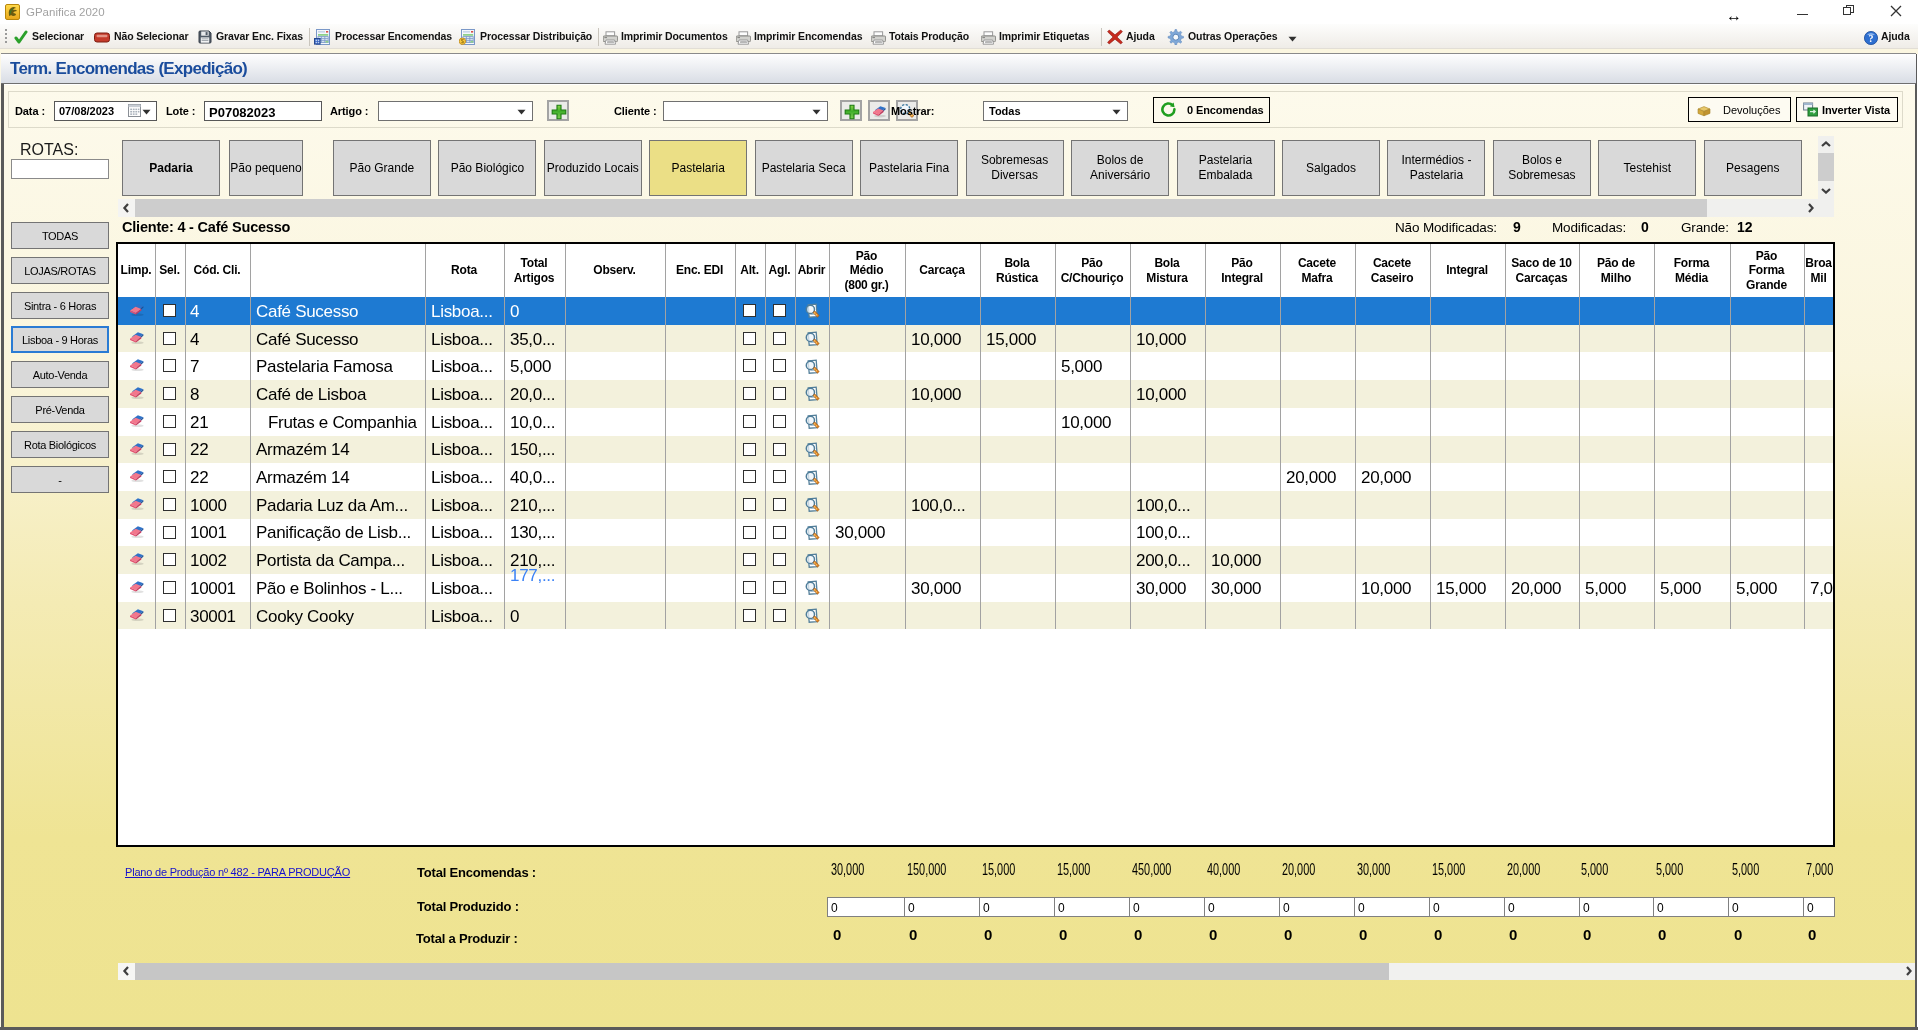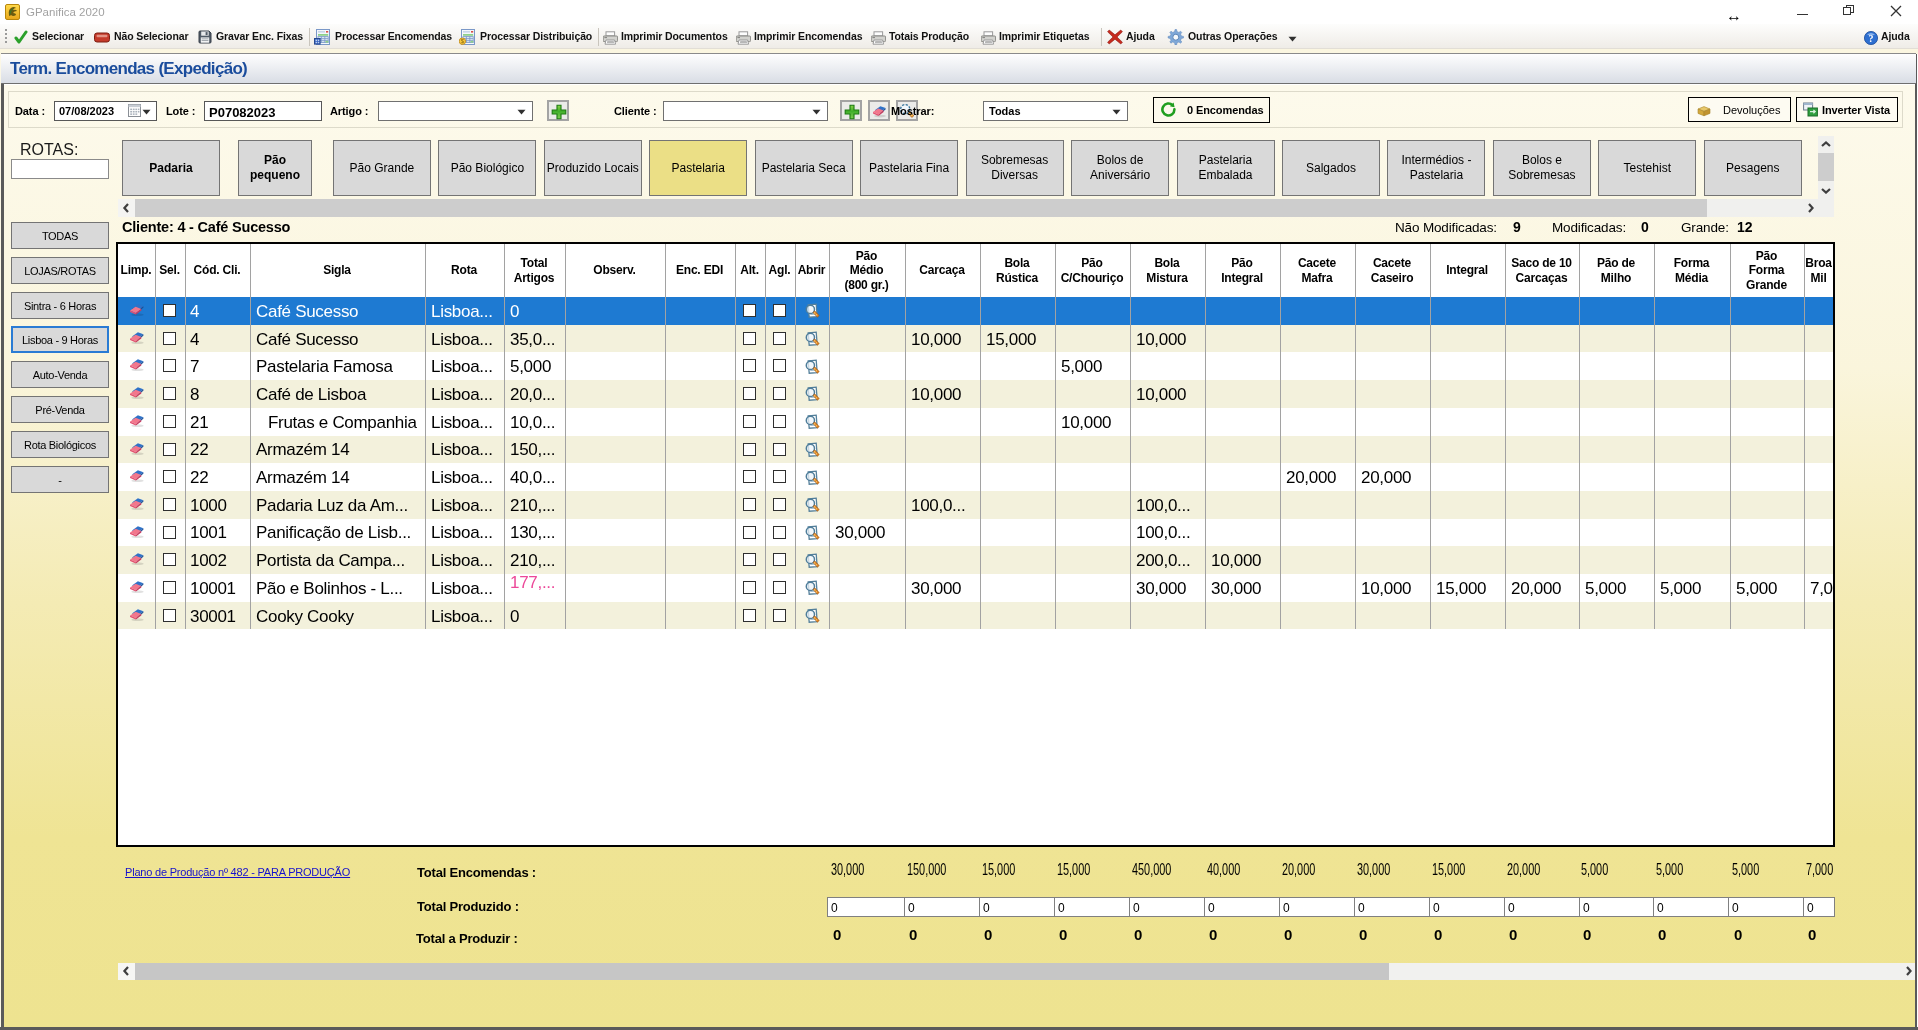--- a/index.html
+++ b/index.html
@@ -310,21 +310,21 @@
       <rect x="0.6" y="1" width="9" height="7" fill="#EFF3F7" stroke="#6A7A8A"></rect>
       <rect x="0.6" y="1" width="9" height="2" fill="#9FB6CC"></rect>
       <rect x="5" y="6" width="9.4" height="8" fill="#2F9E3F" stroke="#1C6E28"></rect>
       <path d="M7 9.6 L12 9.6 M10.4 8 L12.2 9.6 L10.4 11.2" stroke="#D8F0DC" stroke-width="1.2" fill="none"></path>
     </svg>
   </div>
 <div class="abs lbl" style="left:1822px;top:104px">Inverter Vista</div>
 <div class="abs" style="left:20px;top:141px;font-size:16px;color:#1A1A1A">ROTAS:</div>
 <div class="abs" style="left:11px;top:159px;width:98px;height:20px;background:#FFF;border:1px solid #8A8A8A"></div>
 <div class="tab" style="left:122.0px;top:140px;width:98px;height:56px;font-weight:700;">Padaria</div>
-<div class="tab" style="left:238px;top:140px;width:74px;height:56px;font-weight:bold;">Pão pequeno</div>
+<div class="tab" style="left:229px;top:140px;width:74px;height:56px;">Pão pequeno</div>
 <div class="tab" style="left:332.9px;top:140px;width:98px;height:56px;">Pão Grande</div>
 <div class="tab" style="left:438.4px;top:140px;width:98px;height:56px;">Pão Biológico</div>
 <div class="tab" style="left:543.8px;top:140px;width:98px;height:56px;">Produzido Locais</div>
 <div class="tab" style="left:649.2px;top:140px;width:98px;height:56px;background:#EBDF86;">Pastelaria</div>
 <div class="tab" style="left:754.7px;top:140px;width:98px;height:56px;">Pastelaria Seca</div>
 <div class="tab" style="left:860.1px;top:140px;width:98px;height:56px;">Pastelaria Fina</div>
 <div class="tab" style="left:965.6px;top:140px;width:98px;height:56px;">Sobremesas Diversas</div>
 <div class="tab" style="left:1071.1px;top:140px;width:98px;height:56px;">Bolos de Aniversário</div>
 <div class="tab" style="left:1176.5px;top:140px;width:98px;height:56px;">Pastelaria Embalada</div>
 <div class="tab" style="left:1282.0px;top:140px;width:98px;height:56px;">Salgados</div>
@@ -370,21 +370,20 @@
 <div class="abs" style="left:1513px;top:219px;font-size:14px;font-weight:700">9</div>
 <div class="abs" style="left:1552px;top:219.5px;font-size:13.5px;letter-spacing:-0.15px">Modificadas:</div>
 <div class="abs" style="left:1641px;top:219px;font-size:14px;font-weight:700">0</div>
 <div class="abs" style="left:1681px;top:219.5px;font-size:13.5px;letter-spacing:-0.15px">Grande:</div>
 <div class="abs" style="left:1737px;top:219px;font-size:14px;font-weight:700">12</div>
 <div class="abs" style="left:116px;top:242px;width:1719px;height:605px;background:#FFF;border:2px solid #000;overflow:hidden"></div>
 <div class="abs" style="left:118px;top:244px;width:1715px;height:601px;overflow:hidden">
 <div class="hcell" style="left:0px;top:0;width:36px;height:53px;display:flex;align-items:center;justify-content:center">Limp.</div>
 <div class="hcell" style="left:37px;top:0;width:29px;height:53px;display:flex;align-items:center;justify-content:center">Sel.</div>
 <div class="hcell" style="left:67px;top:0;width:64px;height:53px;display:flex;align-items:center;justify-content:center">Cód. Cli.</div>
-<div class="hcell" style="left:132px;top:0;width:174px;height:53px;display:flex;align-items:center;justify-content:center">Sigla</div>
 <div class="hcell" style="left:307px;top:0;width:78px;height:53px;display:flex;align-items:center;justify-content:center">Rota</div>
 <div class="hcell" style="left:386px;top:0;width:60px;height:53px;display:flex;align-items:center;justify-content:center">Total<br>Artigos</div>
 <div class="hcell" style="left:447px;top:0;width:99px;height:53px;display:flex;align-items:center;justify-content:center">Observ.</div>
 <div class="hcell" style="left:547px;top:0;width:69px;height:53px;display:flex;align-items:center;justify-content:center">Enc. EDI</div>
 <div class="hcell" style="left:617px;top:0;width:29px;height:53px;display:flex;align-items:center;justify-content:center">Alt.</div>
 <div class="hcell" style="left:647px;top:0;width:29px;height:53px;display:flex;align-items:center;justify-content:center">Agl.</div>
 <div class="hcell" style="left:677px;top:0;width:33px;height:53px;display:flex;align-items:center;justify-content:center">Abrir</div>
 <div class="hcell" style="left:711px;top:0;width:75px;height:53px;display:flex;align-items:center;justify-content:center">Pão<br>Médio<br>(800 gr.)</div>
 <div class="hcell" style="left:787px;top:0;width:74px;height:53px;display:flex;align-items:center;justify-content:center">Carcaça</div>
 <div class="hcell" style="left:862px;top:0;width:74px;height:53px;display:flex;align-items:center;justify-content:center">Bola<br>Rústica</div>
@@ -725,21 +724,21 @@
           <path d="M2.2 7.8 L8.0 4.0 L14.0 6.2 L8.2 10.6 Z" fill="#F2778C"></path>
           <path d="M2.2 7.8 L8.2 10.6 L8.3 12.2 L2.2 9.4 Z" fill="#E35070"></path>
           <path d="M8.2 10.6 L14.0 6.2 L14.0 7.9 L8.3 12.2 Z" fill="#C93A5C"></path>
         </g>
       </svg>
     </div>
 <div class="cbx" style="left:45px;top:337.0px"></div>
 <div class="rtext" style="left:72px;top:335.8px;color:#000">10001</div>
 <div class="rtext" style="left:138px;top:335.8px;color:#000">Pão e Bolinhos - L...</div>
 <div class="rtext" style="left:313px;top:335.8px;color:#000">Lisboa...</div>
-<div class="rtext" style="left:392px;top:330px;color:#ec4899">177,...</div>
+<div class="rtext" style="left:392px;top:323px;color:#3b82f6">177,...</div>
 <div class="cbx" style="left:625px;top:337.0px"></div>
 <div class="cbx" style="left:655px;top:337.0px"></div>
 <div class="abs" style="left:686px;top:336.3px">
       <svg style="" width="16" height="16" viewBox="0 0 16 16">
         <path d="M4.2 1.8 L12.2 1.2 L13.2 13.6 L5.2 14.2 Z" fill="#FFFFFF" stroke="#55809B" stroke-width="1.3"></path>
         <line x1="6.5" y1="11.2" x2="11.5" y2="10.9" stroke="#7FA5BC" stroke-width="1.2"></line>
         <circle cx="6.4" cy="6.4" r="4.1" fill="#EDF4F9" fill-opacity="0.75" stroke="#4E7D9A" stroke-width="1.5"></circle>
         <path d="M9.0 9.4 L13.4 14.2 L15.2 12.6 L10.8 7.9 Z" fill="#DE7E1E" stroke="#9E5410" stroke-width="0.6"></path>
         <line x1="10.2" y1="9.4" x2="13.6" y2="13.0" stroke="#F6C96A" stroke-width="1.2" stroke-dasharray="1.6 1"></line>
       </svg>

